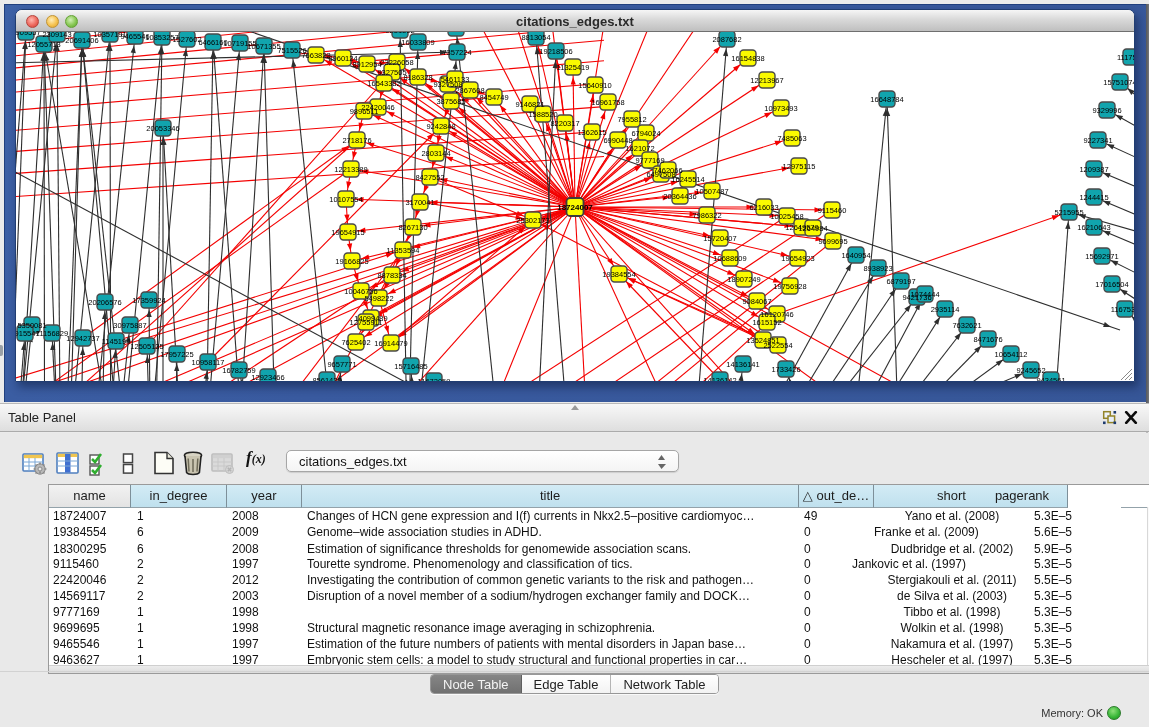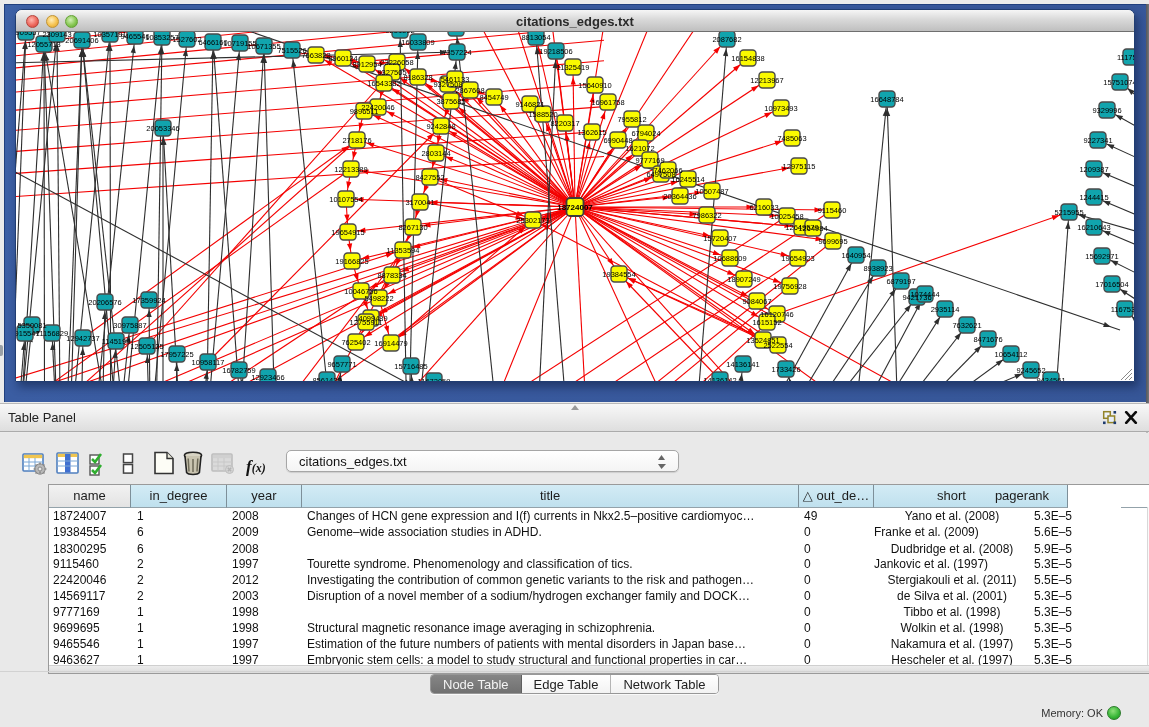--- a/index.html
+++ b/index.html
@@ -796,21 +796,21 @@
         <path d="M5 6l1.6 16.5c2 2.6 10.8 2.6 12.8 0L21 6" fill="#c9c4b0" stroke="#222" stroke-width="1.6"></path>
         <path d="M8.2 8.5l.8 13M13 9v13M17.8 8.5l-.8 13" stroke="#6e6a58" stroke-width="1.5"></path>
       </svg></div>
   <div style="position:absolute;left:210px;top:17px;"><svg width="26" height="26" viewBox="0 0 26 26" opacity="0.55">
         <rect x="2" y="4" width="20" height="17" rx="1" fill="#cfcfcf" stroke="#9a9a9a" stroke-width="1.6"></rect>
         <rect x="2.8" y="4.8" width="18.4" height="3.4" fill="#bdbdbd"></rect>
         <path d="M2 12h20M2 16h20M8 8v13M14 8v13" stroke="#adadad" stroke-width="1"></path>
         <circle cx="19.5" cy="19.5" r="4" fill="#c4c4c4" stroke="#9a9a9a"></circle>
         <path d="M17.8 17.8l3.4 3.4M21.2 17.8l-3.4 3.4" stroke="#8a8a8a" stroke-width="1.4"></path>
       </svg></div>
-  <div style="position:absolute;left:246px;top:24px;"><span style="font-family:'Liberation Serif',serif;font-style:italic;font-weight:bold;font-size:17px;color:#111;">f<span style="font-size:12px;">(x)</span></span></div>
+  <div style="position:absolute;left:246px;top:15px;"><span style="font-family:'Liberation Serif',serif;font-style:italic;font-weight:bold;font-size:17px;color:#111;">f<span style="font-size:12px;">(x)</span></span></div>
   <div style="position:absolute;left:286px;top:17px;width:393px;height:22px;background:linear-gradient(#ffffff,#f4f4f4);border:1px solid #a6a6a6;border-radius:5px;box-shadow:0 1px 1px rgba(0,0,0,0.12);">
     <span style="position:absolute;left:12px;top:3px;font-size:13px;color:#111;">citations_edges.txt</span>
     <svg width="9" height="14" viewBox="0 0 9 14" style="position:absolute;right:12px;top:4px;">
         <path d="M4.5 0L8 5H1z" fill="#666"></path>
         <path d="M4.5 14L1 9h8z" fill="#666"></path>
       </svg>
   </div>
 
   <div style="position:absolute;left:20px;top:51px;width:1115px;height:190px;background:#fff;border:1px solid #9a9a9a;margin-left:28px;">
     <div class="hdrcell" style="left:0;width:82px;background:linear-gradient(#f2f2f2,#e3e3e3);">name</div>
@@ -836,49 +836,50 @@
         <span style="left:183px">2009</span>
         <span style="left:258px">Genome–wide association studies in ADHD.</span>
         <span style="left:755px">0</span>
         <span style="left:825px;width:156px;">Franke et al. (2009)</span>
         <span style="left:985px">5.6E–5</span>
       </div>
       <div class="trow" style="top:56px">
         <span style="left:4px">18300295</span>
         <span style="left:88px">6</span>
         <span style="left:183px">2008</span>
+        <span style="left:258px">Estimation of significance thresholds for genomewide association scans.</span>
         <span style="left:755px">0</span>
-        <span style="left:825px;width:156px;text-align:center">Dudbridge et al. (2008)</span>
+        <span style="left:825px;width:156px;text-align:center">Dudbridge et al. (2002)</span>
         <span style="left:985px">5.9E–5</span>
       </div>
       <div class="trow" style="top:71px">
         <span style="left:4px">9115460</span>
         <span style="left:88px">2</span>
         <span style="left:183px">1997</span>
         <span style="left:258px">Tourette syndrome. Phenomenology and classification of tics.</span>
         <span style="left:755px">0</span>
-        <span style="left:825px;width:156px;text-align:left">Jankovic et al. (1997)</span>
+        <span style="left:782px;width:156px;text-align:center">Jankovic et al. (1997)</span>
         <span style="left:985px">5.3E–5</span>
       </div>
       <div class="trow" style="top:87px">
         <span style="left:4px">22420046</span>
         <span style="left:88px">2</span>
         <span style="left:183px">2012</span>
         <span style="left:258px">Investigating the contribution of common genetic variants to the risk and pathogen…</span>
         <span style="left:755px">0</span>
         <span style="left:825px;width:156px;text-align:center">Stergiakouli et al. (2011)</span>
         <span style="left:985px">5.5E–5</span>
       </div>
       <div class="trow" style="top:103px">
         <span style="left:4px">14569117</span>
         <span style="left:88px">2</span>
         <span style="left:183px">2003</span>
         <span style="left:258px">Disruption of a novel member of a sodium/hydrogen exchanger family and DOCK…</span>
         <span style="left:755px">0</span>
-        <span style="left:825px;width:156px;text-align:center">de Silva et al. (2001)</span>
+        <span style="left:825px;width:156px;text-align:center">de Silva et al. (2003)</span>
         <span style="left:985px">5.3E–5</span>
       </div>
       <div class="trow" style="top:119px">
         <span style="left:4px">9777169</span>
         <span style="left:88px">1</span>
         <span style="left:183px">1998</span>
         <span style="left:755px">0</span>
         <span style="left:825px;width:156px;text-align:center">Tibbo et al. (1998)</span>
         <span style="left:985px">5.3E–5</span>
       </div>

